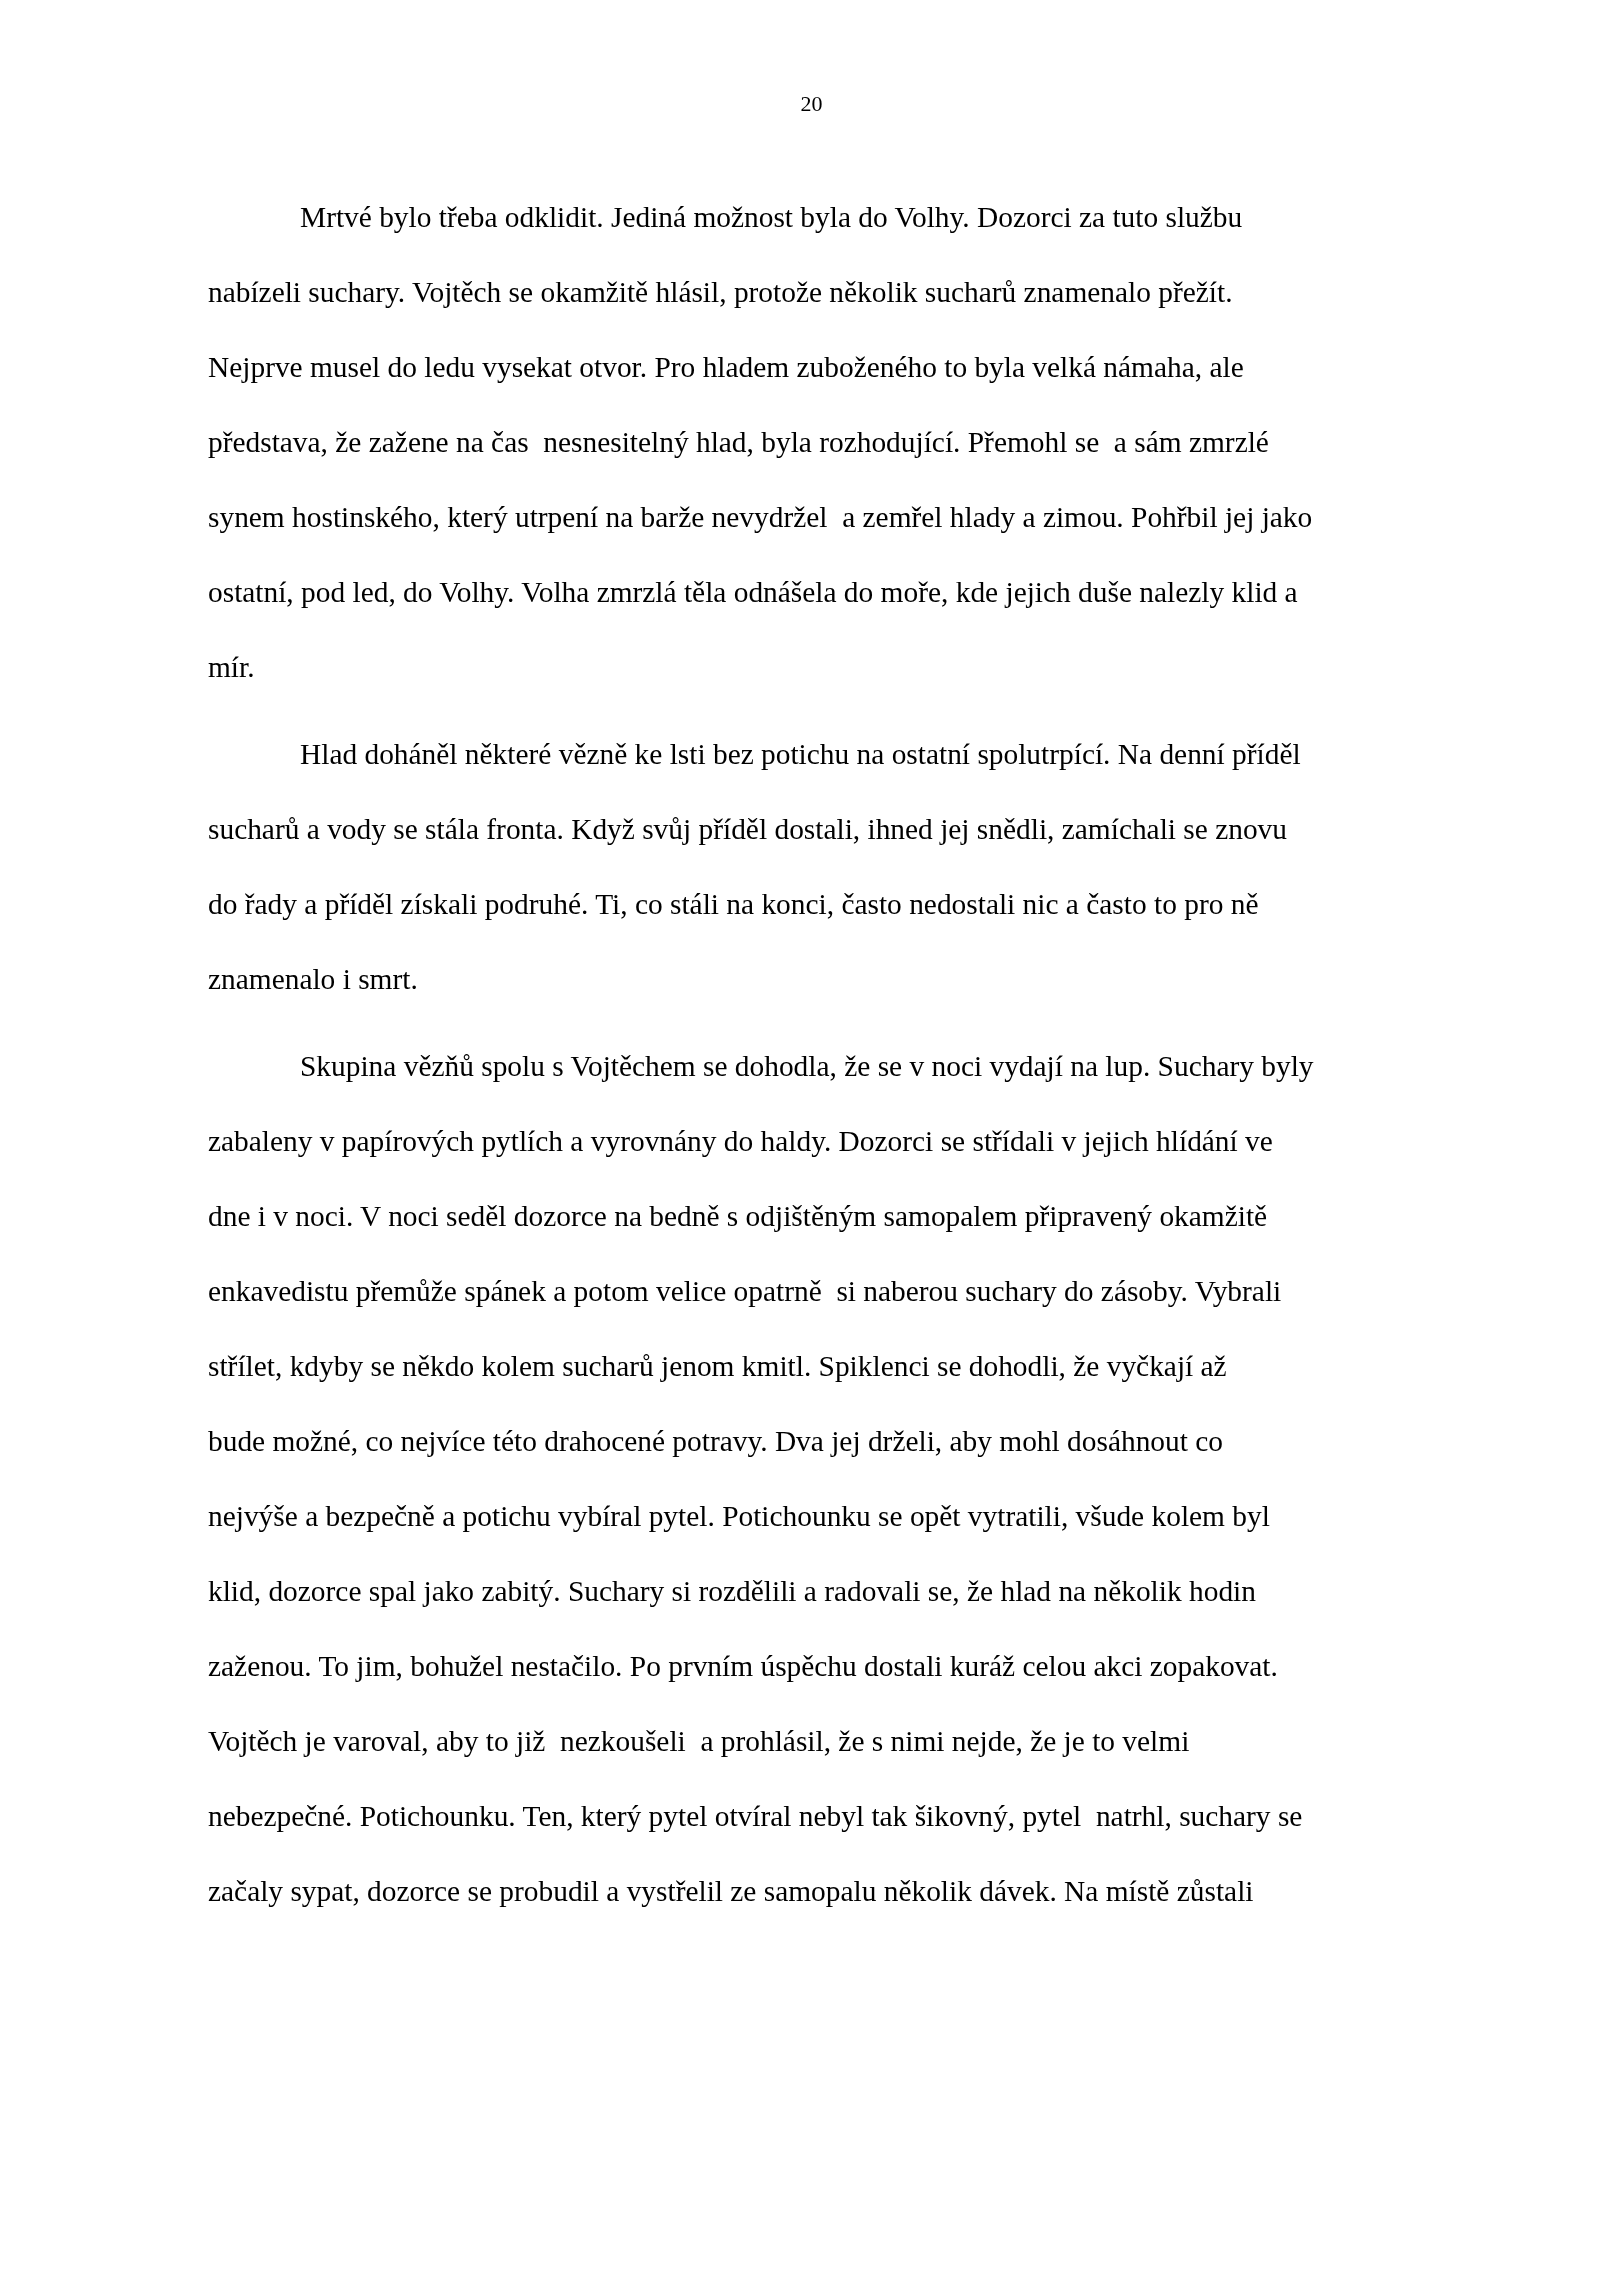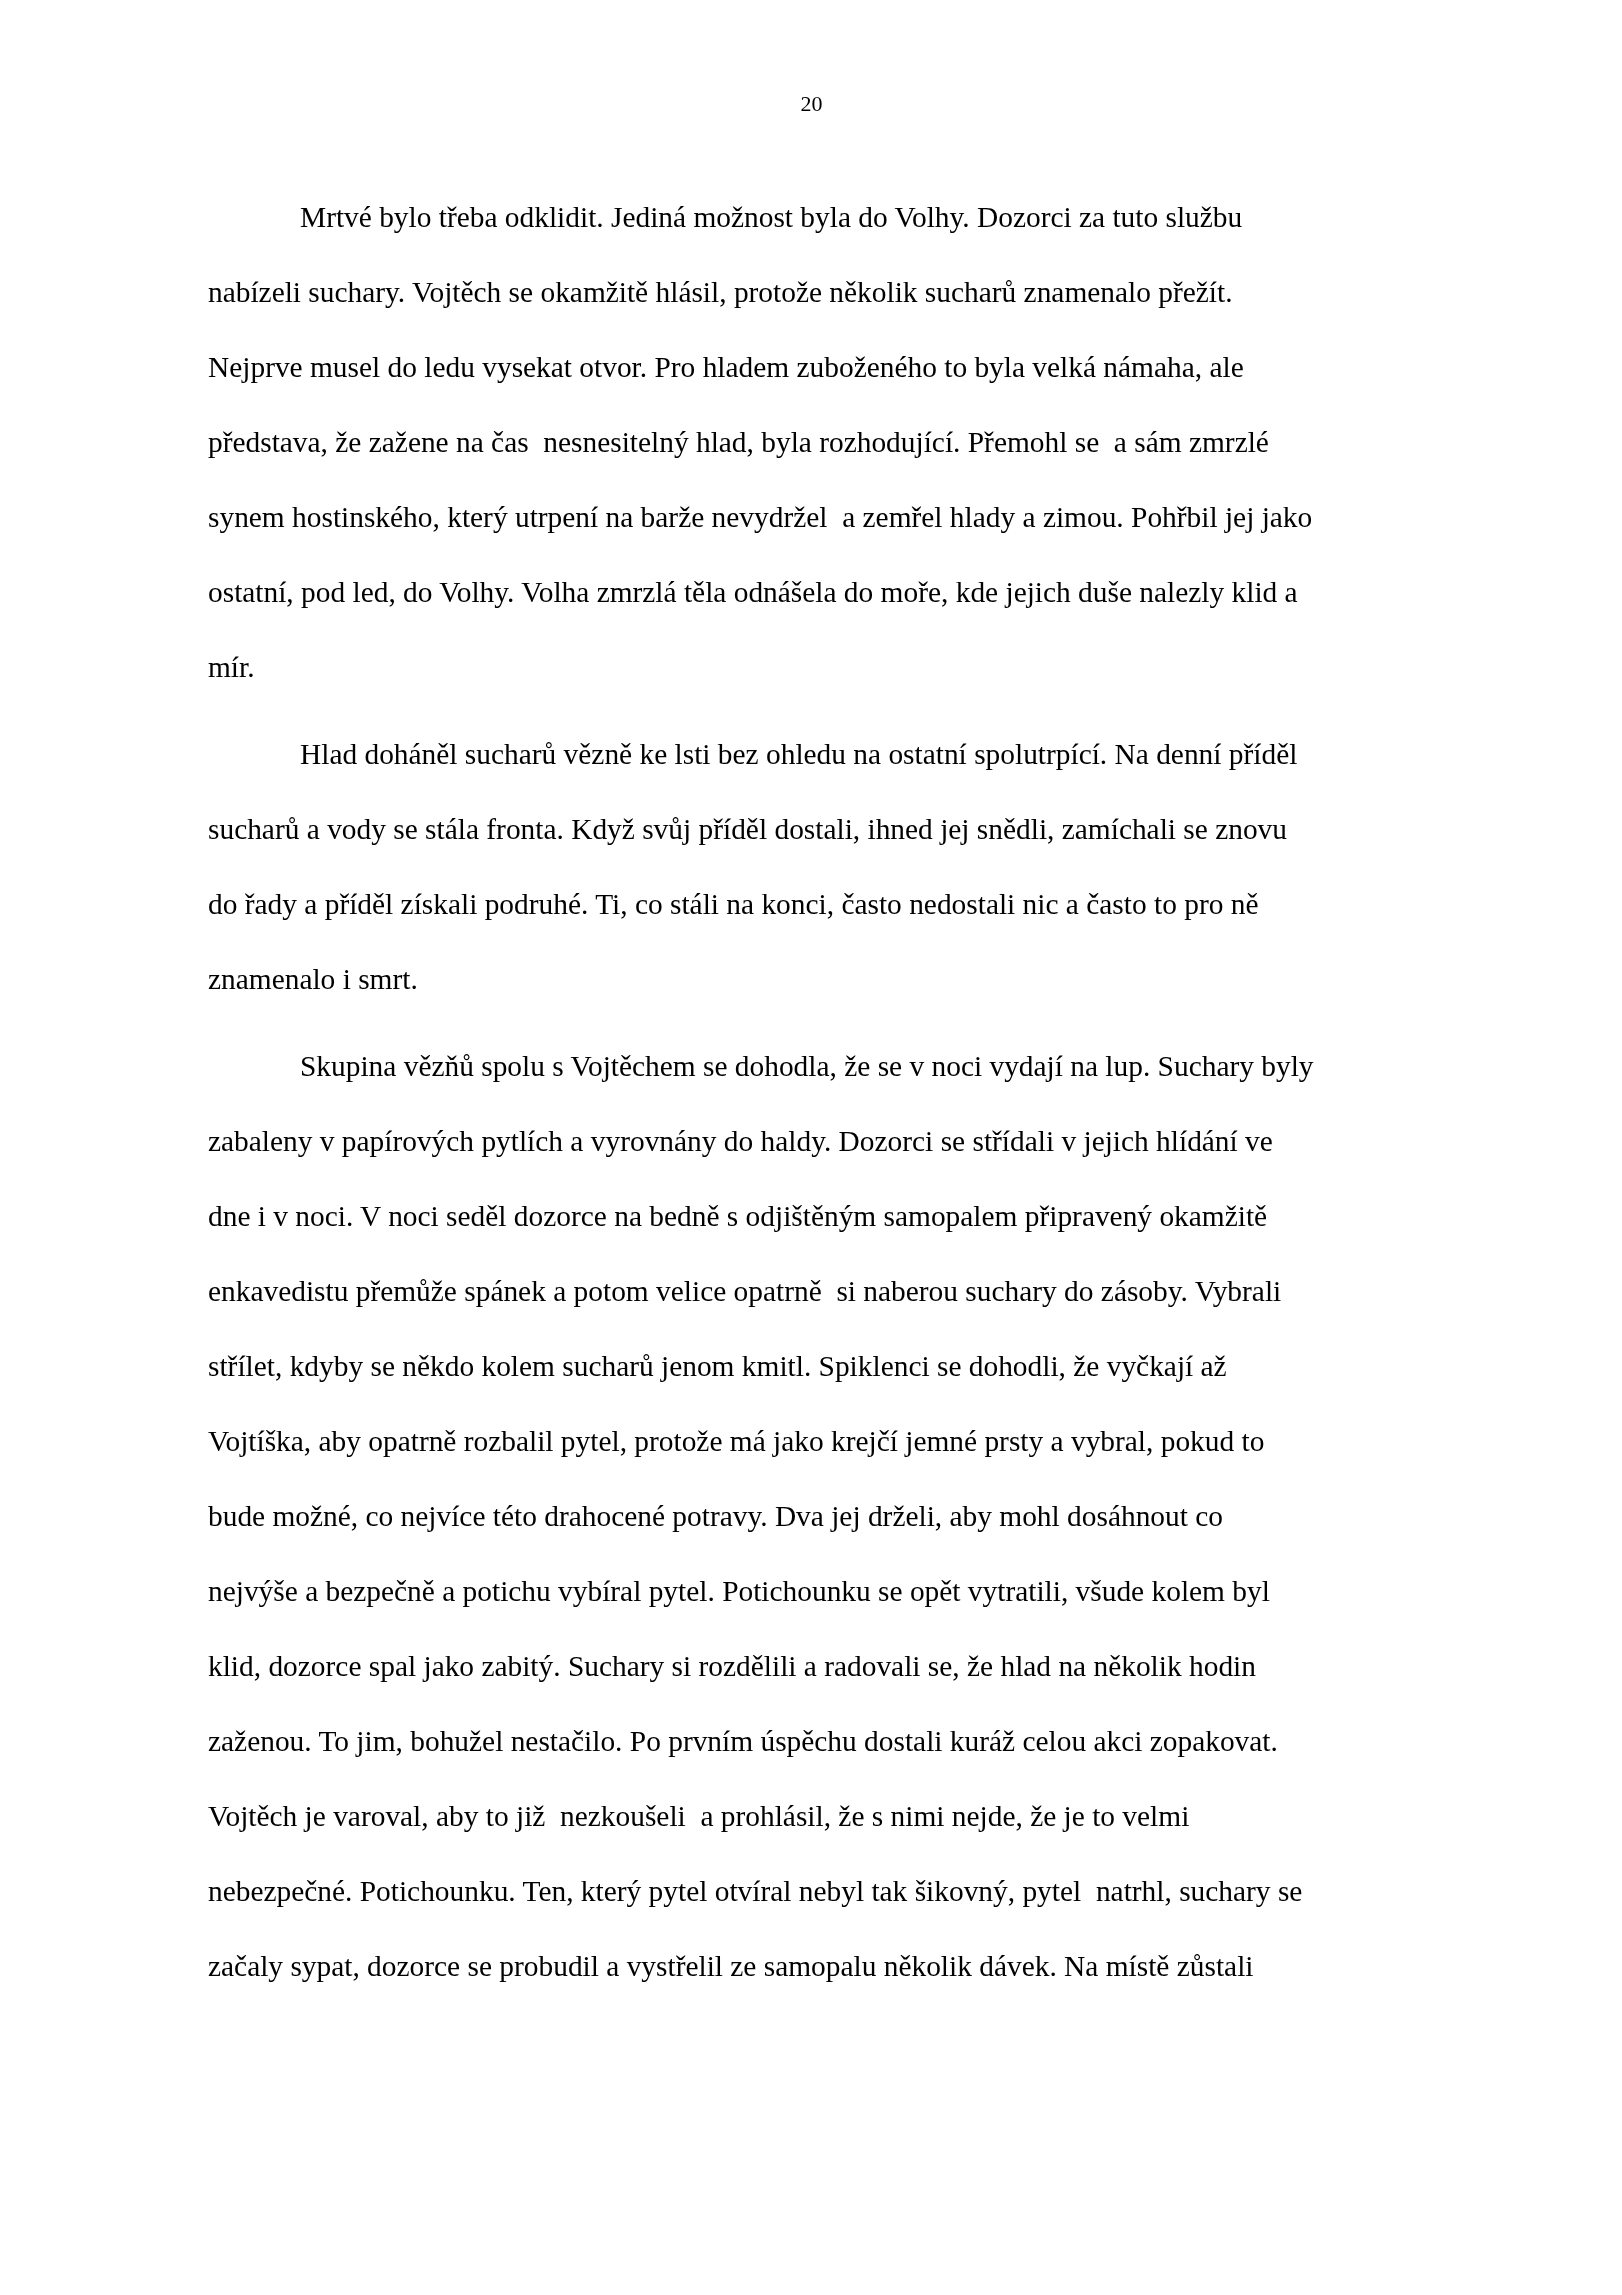--- a/index.html
+++ b/index.html
@@ -58,33 +58,32 @@
       <div class="line indent">Mrtvé bylo třeba odklidit. Jediná možnost byla do Volhy. Dozorci za tuto službu</div>
       <div class="line">nabízeli suchary. Vojtěch se okamžitě hlásil, protože několik sucharů znamenalo přežít.</div>
       <div class="line">Nejprve musel do ledu vysekat otvor. Pro hladem zuboženého to byla velká námaha, ale</div>
       <div class="line">představa, že zažene na čas  nesnesitelný hlad, byla rozhodující. Přemohl se  a sám zmrzlé</div>
       <div class="line">synem hostinského, který utrpení na barže nevydržel  a zemřel hlady a zimou. Pohřbil jej jako</div>
       <div class="line">ostatní, pod led, do Volhy. Volha zmrzlá těla odnášela do moře, kde jejich duše nalezly klid a</div>
       <div class="line">mír.</div>
     </div>
 
     <div class="paragraph">
-      <div class="line indent">Hlad doháněl sucharů vězně ke lsti bez ohledu na ostatní spolutrpící. Na denní příděl</div>
+      <div class="line indent">Hlad doháněl některé vězně ke lsti bez potichu na ostatní spolutrpící. Na denní příděl</div>
       <div class="line">sucharů a vody se stála fronta. Když svůj příděl dostali, ihned jej snědli, zamíchali se znovu</div>
       <div class="line">do řady a příděl získali podruhé. Ti, co stáli na konci, často nedostali nic a často to pro ně</div>
       <div class="line">znamenalo i smrt.</div>
     </div>
 
     <div class="paragraph">
       <div class="line indent">Skupina vězňů spolu s Vojtěchem se dohodla, že se v noci vydají na lup. Suchary byly</div>
       <div class="line">zabaleny v papírových pytlích a vyrovnány do haldy. Dozorci se střídali v jejich hlídání ve</div>
       <div class="line">dne i v noci. V noci seděl dozorce na bedně s odjištěným samopalem připravený okamžitě</div>
       <div class="line">enkavedistu přemůže spánek a potom velice opatrně  si naberou suchary do zásoby. Vybrali</div>
       <div class="line">střílet, kdyby se někdo kolem sucharů jenom kmitl. Spiklenci se dohodli, že vyčkají až</div>
-      <div class="line">Vojtíška, aby opatrně rozbalil pytel, protože má jako krejčí jemné prsty a vybral, pokud to</div>
       <div class="line">bude možné, co nejvíce této drahocené potravy. Dva jej drželi, aby mohl dosáhnout co</div>
       <div class="line">nejvýše a bezpečně a potichu vybíral pytel. Potichounku se opět vytratili, všude kolem byl</div>
       <div class="line">klid, dozorce spal jako zabitý. Suchary si rozdělili a radovali se, že hlad na několik hodin</div>
       <div class="line">zaženou. To jim, bohužel nestačilo. Po prvním úspěchu dostali kuráž celou akci zopakovat.</div>
       <div class="line">Vojtěch je varoval, aby to již  nezkoušeli  a prohlásil, že s nimi nejde, že je to velmi</div>
       <div class="line">nebezpečné. Potichounku. Ten, který pytel otvíral nebyl tak šikovný, pytel  natrhl, suchary se</div>
       <div class="line">začaly sypat, dozorce se probudil a vystřelil ze samopalu několik dávek. Na místě zůstali</div>
     </div>
 
   </div>

